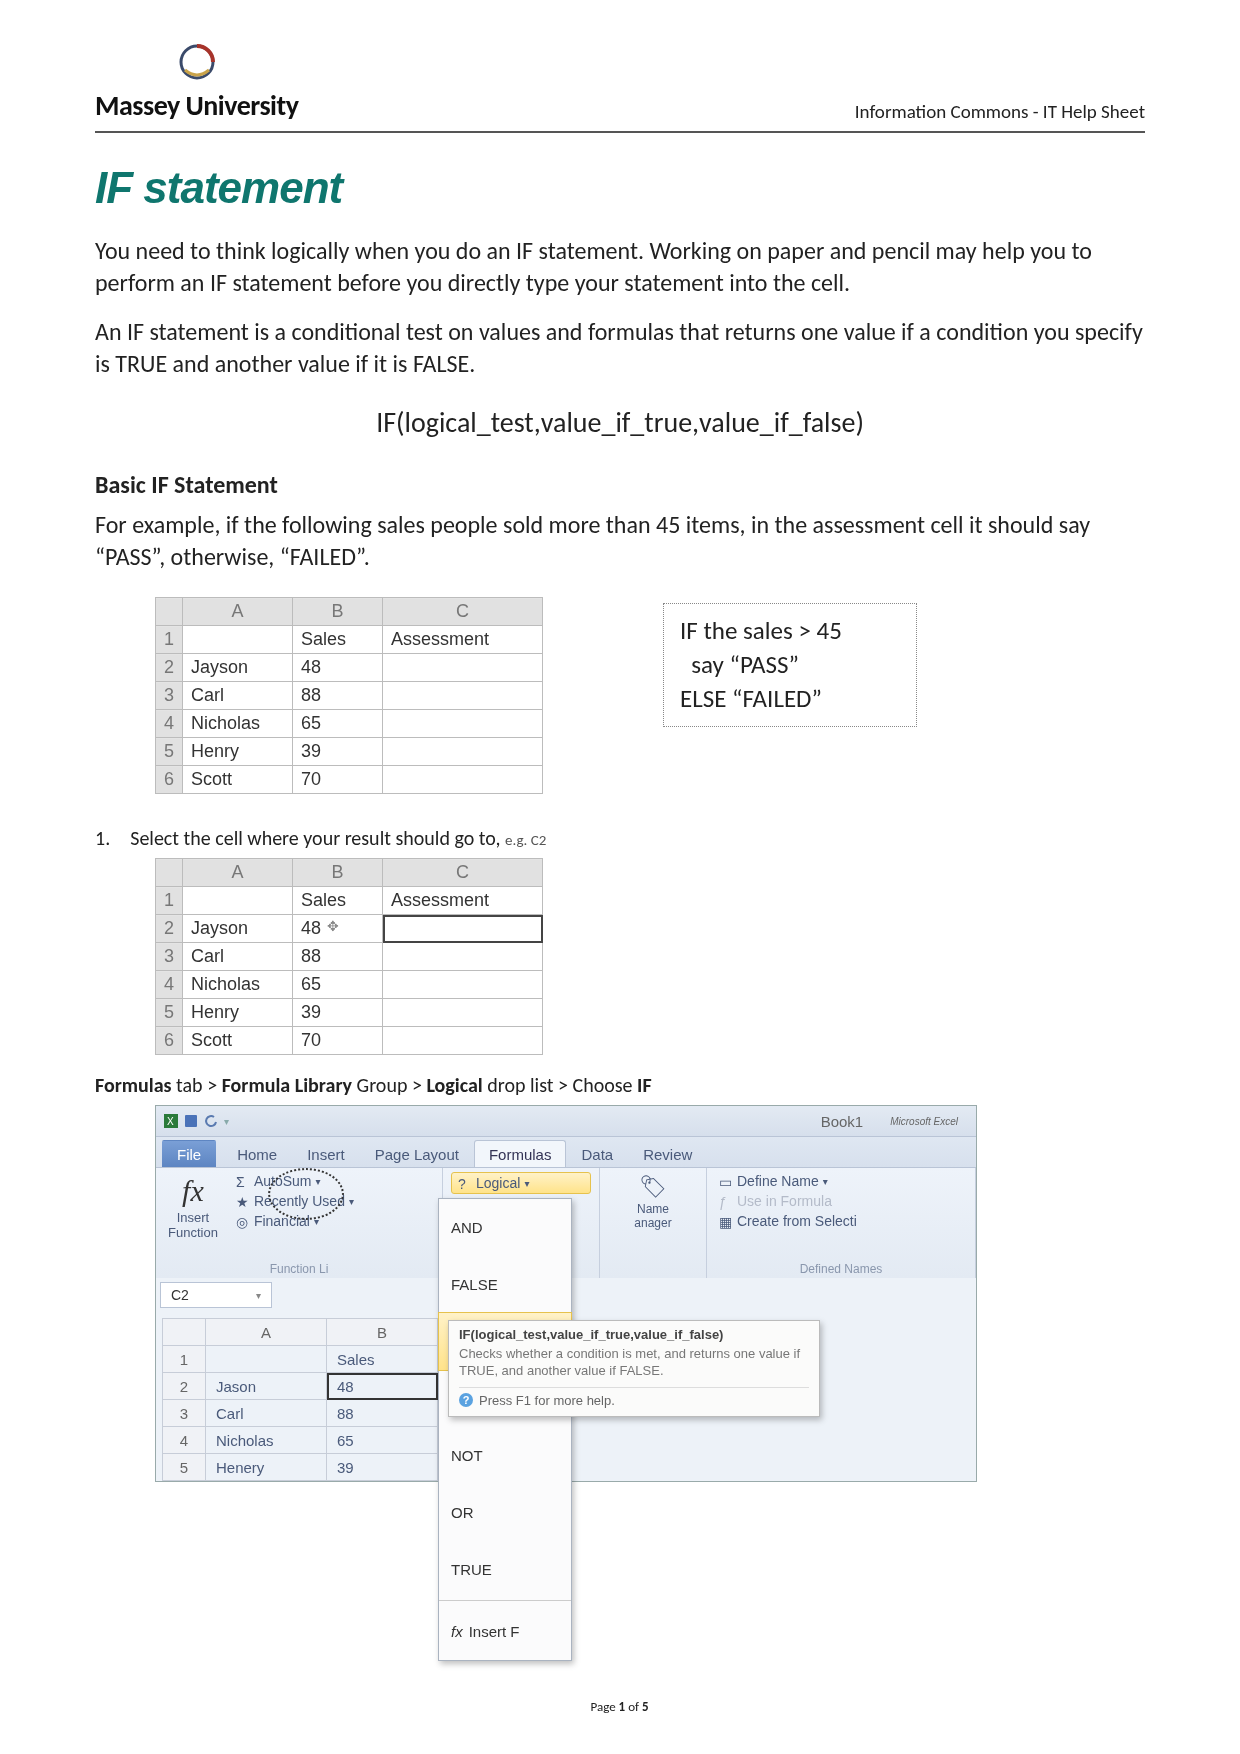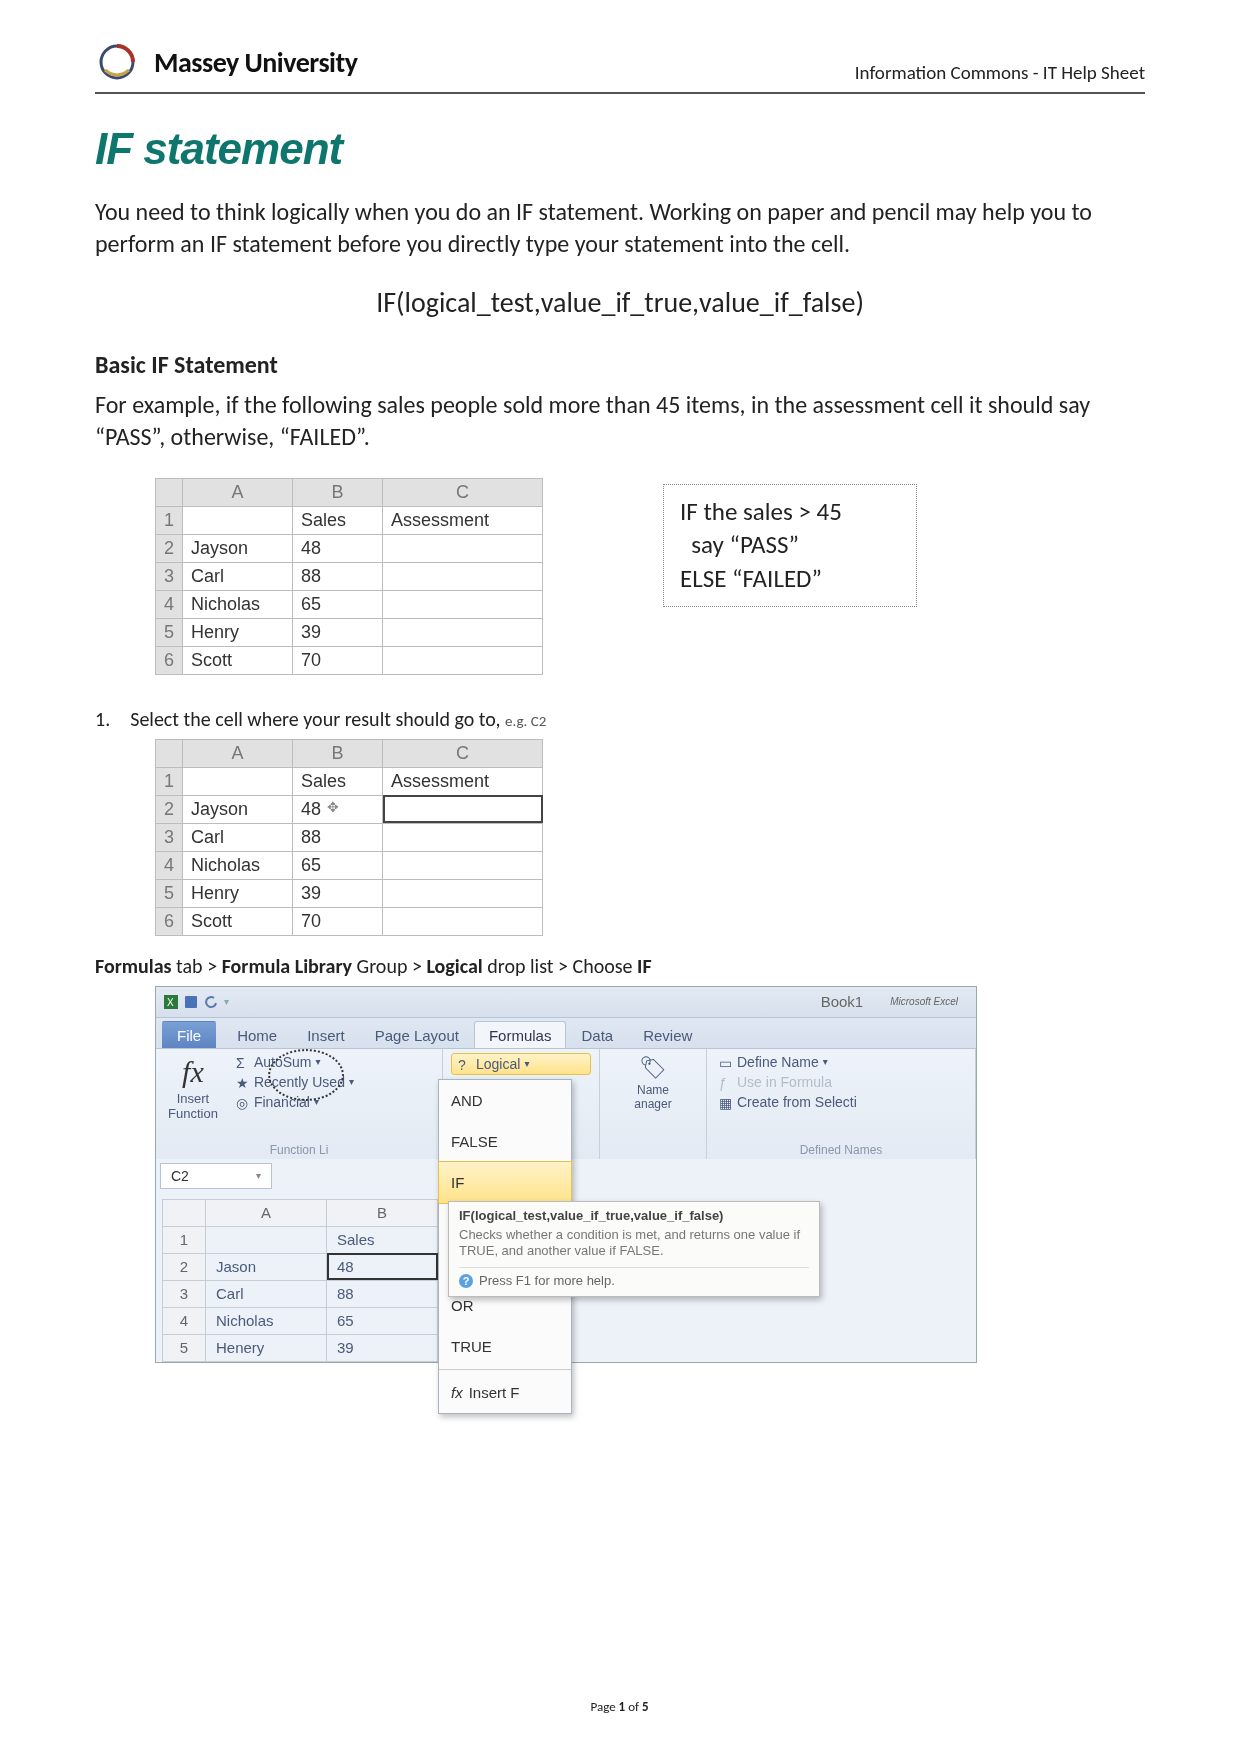--- a/index.html
+++ b/index.html
@@ -18,21 +18,21 @@
     padding: 40px 95px 40px 95px;
     position: relative;
   }
   
   .hdr {
     display: flex; justify-content: space-between; align-items: flex-end;
     border-bottom: 2px solid #555;
     padding-bottom: 8px;
     margin-bottom: 28px;
   }
-  .logo-wrap { display: flex; align-items: center; gap: 15px; }
+  .logo-wrap { display: flex; align-items: center; gap: 4px; flex-direction: column; }
   .logo-swirl {
     width: 44px; height: 44px; position: relative;
   }
   .logo-swirl svg { width: 44px; height: 44px; }
   .logo-text { font-weight: 700; font-size: 28px; letter-spacing: -0.5px; color: #111; }
   .hdr-right { font-size: 19px; color: #222; }
   
   .title {
     font-family: Arial, sans-serif;
     font-weight: 800;
@@ -195,21 +195,21 @@
     position: absolute;
     left: 282px; top: 30px;
     width: 132px;
     background: #fbfbfc;
     border: 1px solid #aab3c0;
     box-shadow: 2px 3px 6px rgba(0,0,0,0.25);
     z-index: 5;
     font-size: 15px;
     color: #333;
   }
-  .dd .itm { padding: 12px 12px; cursor:pointer; }
+  .dd .itm { padding: 20px 12px; cursor:pointer; }
   .dd .itm.hl { background: linear-gradient(#fff2c8,#ffe38a); border:1px solid #e6c24d; margin:-1px; }
   .dd .sep { border-top:1px solid #ccc; margin:2px 0; }
   .tooltip {
     position:absolute;
     left: 292px; top: 152px;
     width: 350px;
     background: #fbfbfa;
     border: 1px solid #bbb;
     box-shadow: 2px 3px 6px rgba(0,0,0,0.25);
     font-size: 13px;
@@ -261,20 +261,21 @@
           </svg>
     </span>
     <span class="logo-text">Massey University</span>
   </div>
   <div class="hdr-right">Information Commons - IT Help Sheet</div>
 </div>
 
 <div class="title">IF statement</div>
 
 <p class="body-p">You need to think logically when you do an IF statement. Working on paper and pencil may help you to perform an IF statement before you directly type your statement into the cell.</p>
+<p class="body-p">An IF statement is a conditional test on values and formulas that returns one value if a condition you specify is TRUE and another value if it is FALSE.</p>
 
 <div class="syntax">IF(logical_test,value_if_true,value_if_false)</div>
 
 <div class="h3">Basic IF Statement</div>
 <p class="body-p">For example, if the following sales people sold more than 45 items, in the assessment cell it should say “PASS”, otherwise, “FAILED”.</p>
 
 <div class="row">
 
   <table class="xl">
     <tbody>

